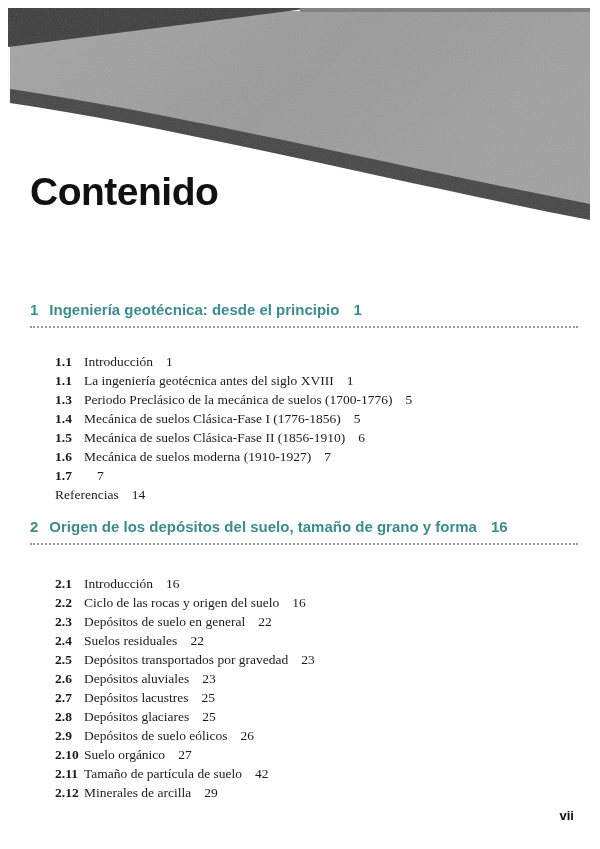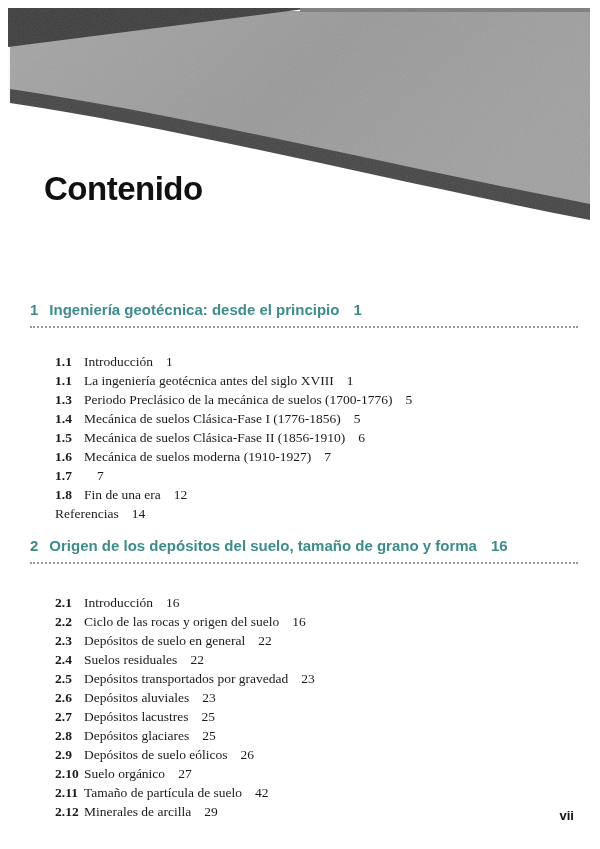--- a/index.html
+++ b/index.html
@@ -7,23 +7,23 @@
     position:relative;
     width:600px; height:849px;
     background:#ffffff;
     margin:0 auto;
     overflow:hidden;
     font-family:"Liberation Serif", serif;
     color:#1a1a1a;
   }
   .header-art { position:absolute; top:0; left:0; width:600px; height:235px; }
   .page-title {
-    position:absolute; top:170px; left:44px; margin:0;
+    position:absolute; top:170px; left:30px; margin:0;
     font-family:"Liberation Sans", sans-serif;
-    font-size:33px; font-weight:700; letter-spacing:-0.5px; color:#111;
+    font-size:39px; font-weight:700; letter-spacing:-0.5px; color:#111;
   }
   .content { position:absolute; top:301px; left:30px; width:548px; }
   .chapter-heading {
     display:flex; align-items:baseline;
     font-family:"Liberation Sans", sans-serif;
     font-size:15px; font-weight:700; color:#3d8c8c;
     line-height:18px;
     padding-bottom:7px;
     border-bottom:2px dotted #9a9a9a;
   }
@@ -122,25 +122,20 @@
         <li class="row">
           <span class="num">1.6</span>
           <span class="t">Mecánica de suelos moderna (1910-1927)</span>
           <span class="p">7</span>
         </li>
         <li class="row">
           <span class="num">1.7</span>
           <span class="p">7</span>
         </li>
         <li class="row">
-          <span class="num">1.8</span>
-          <span class="t">Fin de una era</span>
-          <span class="p">12</span>
-        </li>
-        <li class="row">
           <span class="t">Referencias</span>
           <span class="p">14</span>
         </li>
       </ul>
     </section>
 
     <section class="chapter chapter-2">
       <div class="chapter-heading">
         <span class="ch-num">2</span>
         <span class="ch-title">Origen de los depósitos del suelo, tamaño de grano y forma</span>

